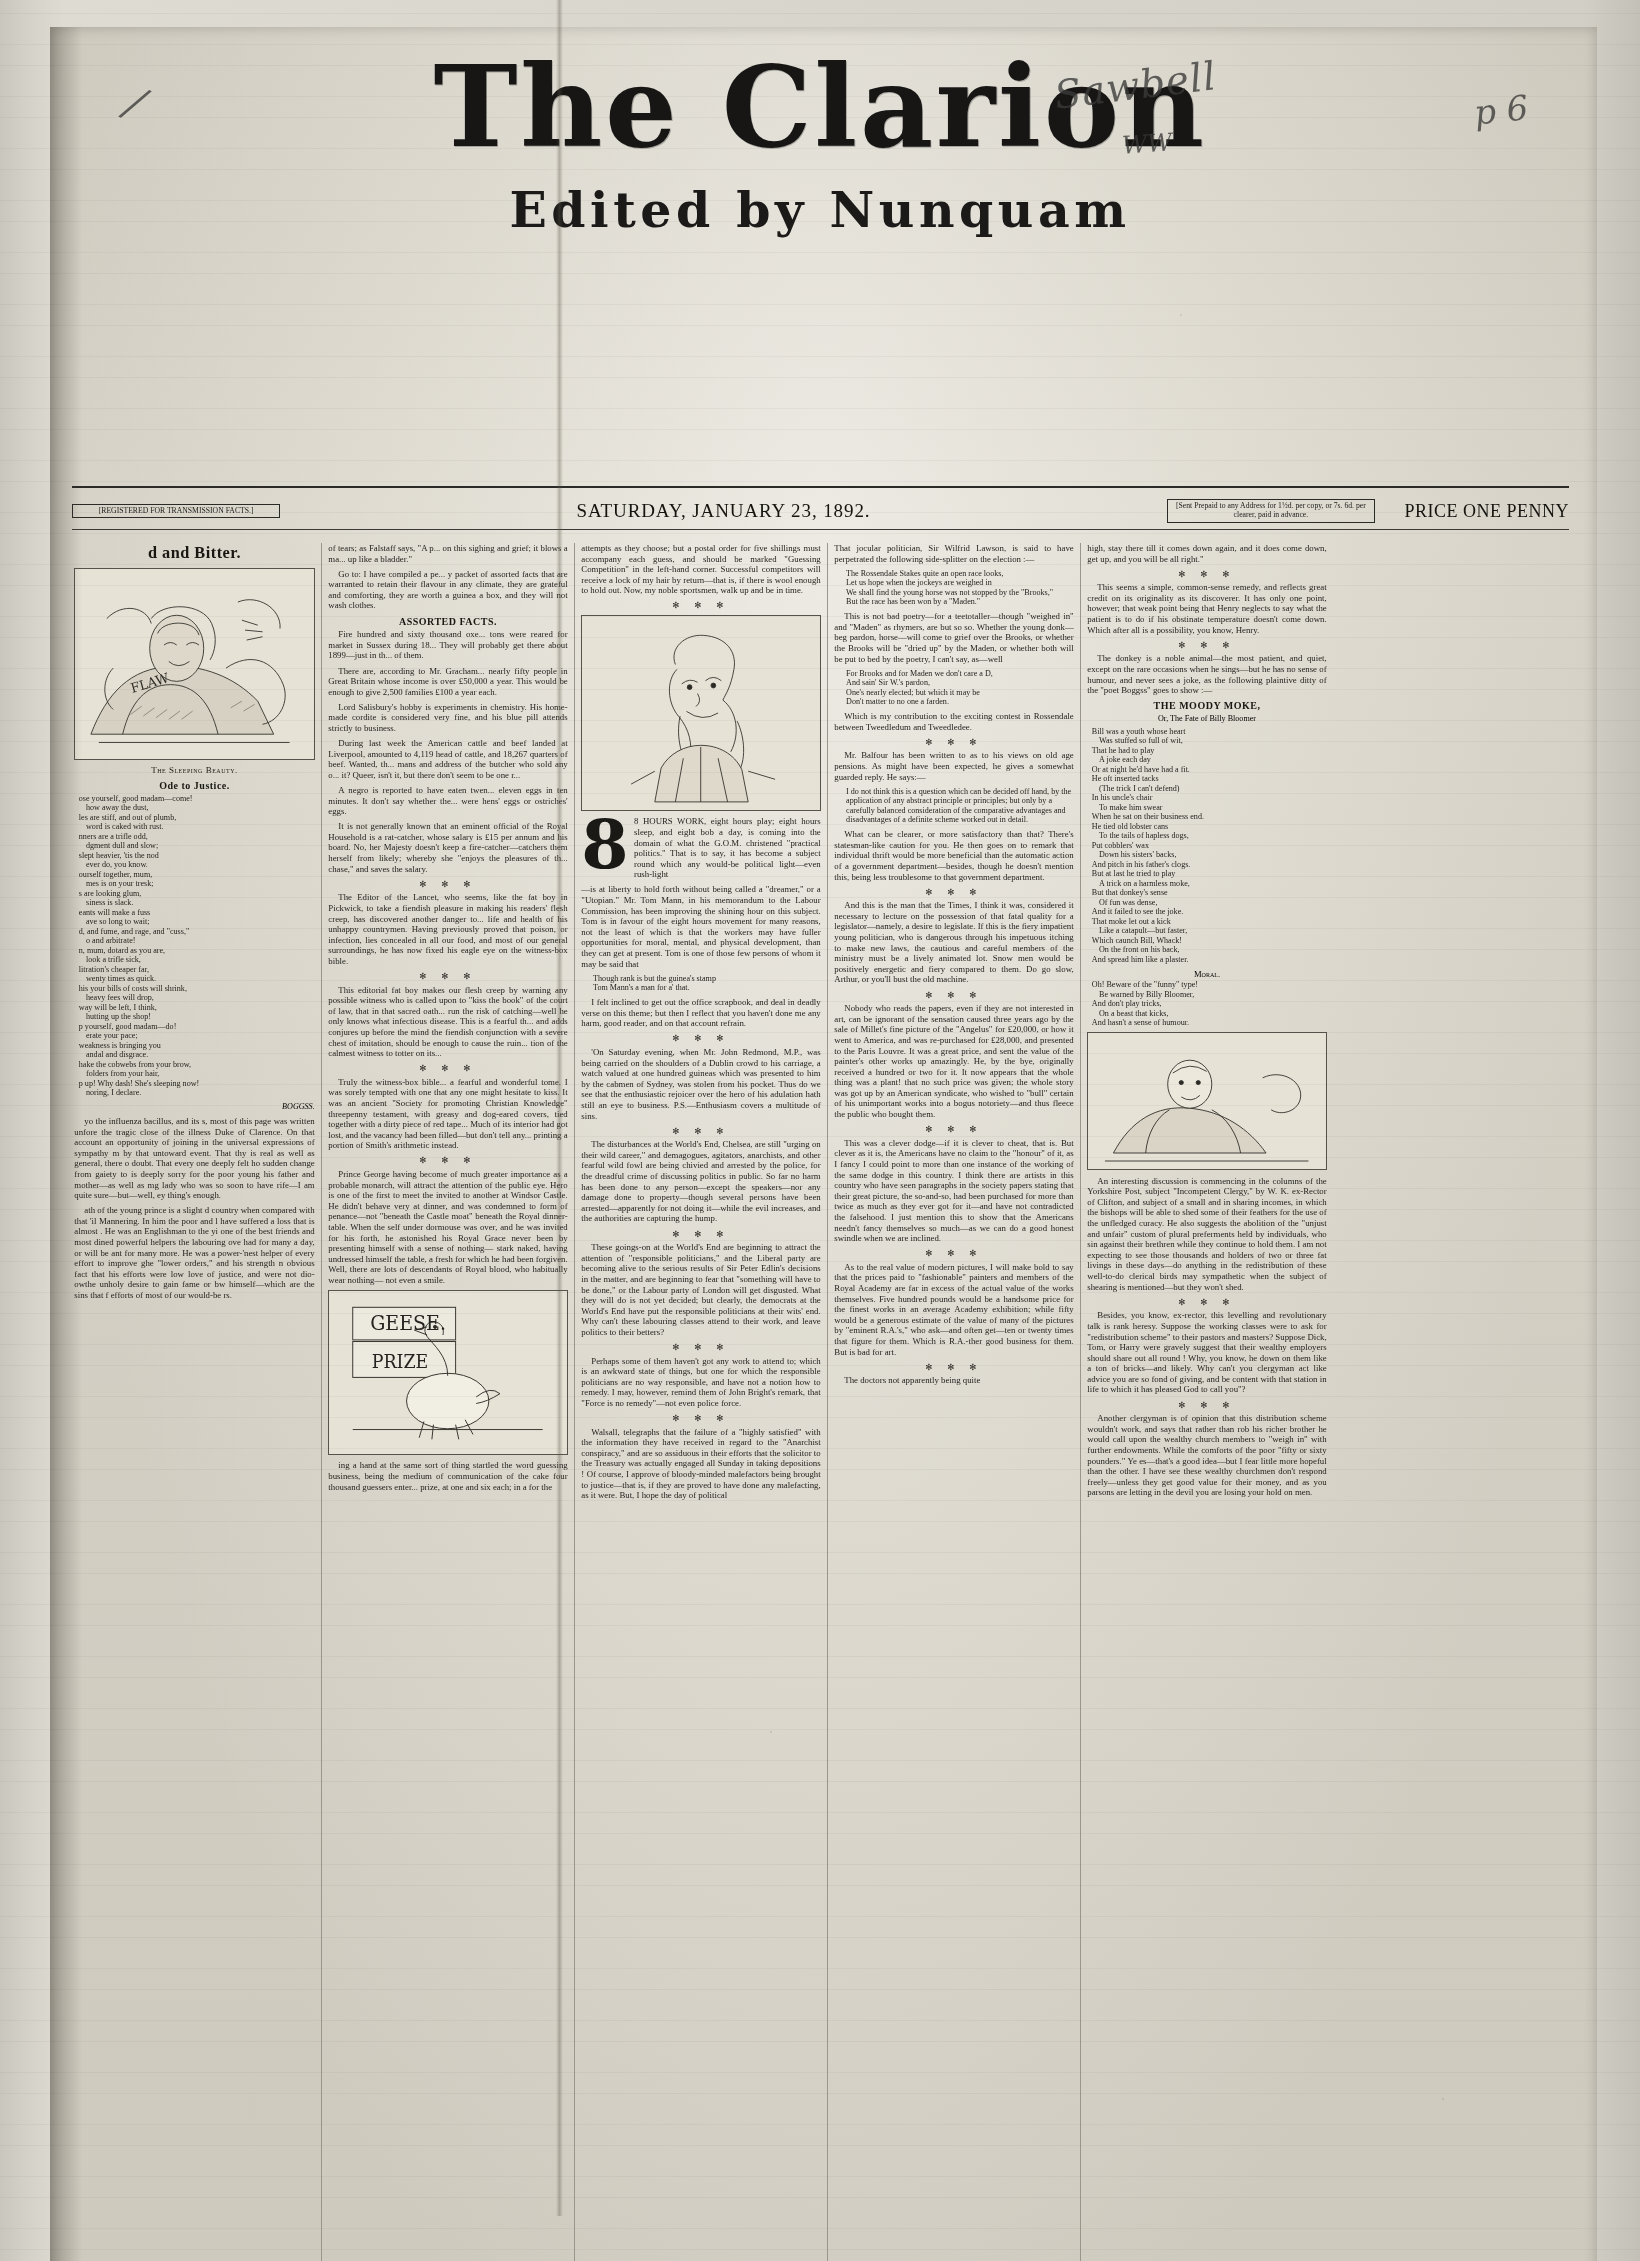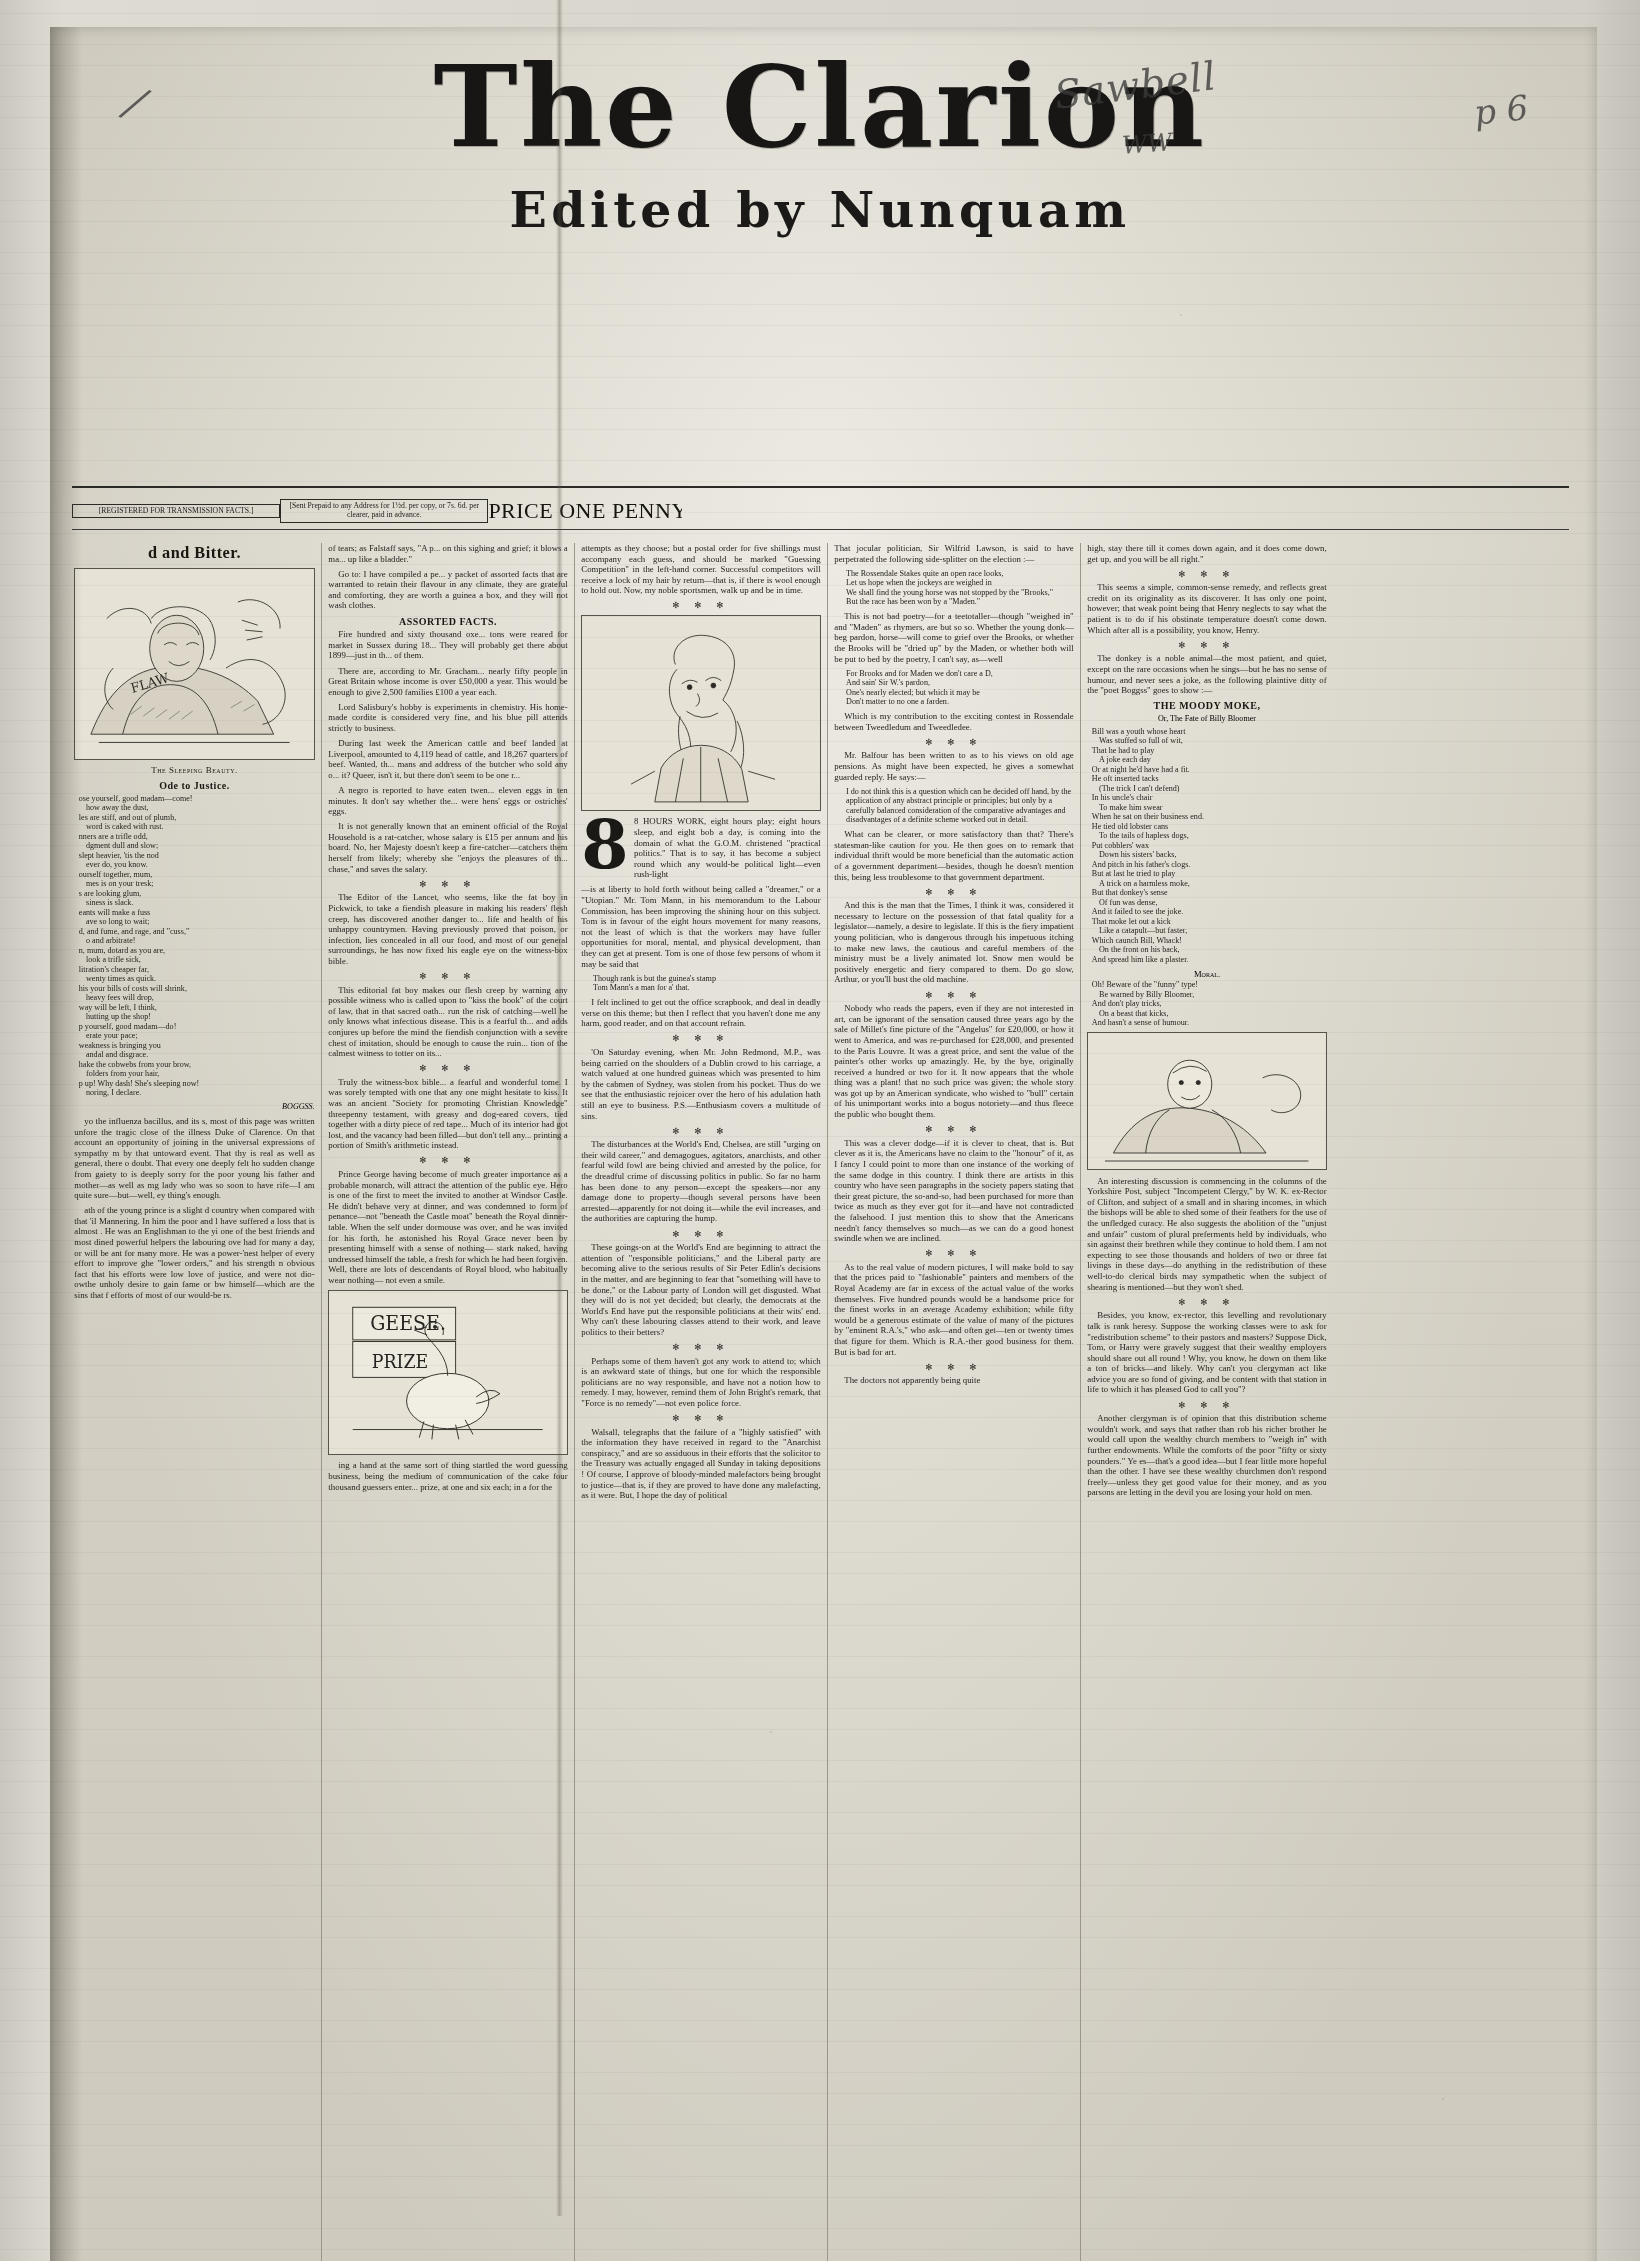--- a/index.html
+++ b/index.html
@@ -152,21 +152,21 @@
   }
   .dl-center {
     flex: 1;
     text-align: center;
     font-size: 19px;
     letter-spacing: 0.9px;
     color: #15140f;
     font-weight: normal;
   }
   .dl-price {
-    font-size: 22px;
+    font-size: 18px;
     letter-spacing: 0.5px;
     color: #15140f;
     width: 194px;
     text-align: right;
     white-space: nowrap;
     overflow: hidden;
   }
 
   
   .columns {
@@ -318,20 +318,21 @@
   <div class="masthead">
     <div class="masthead-title">The Clarion</div>
     <div class="masthead-sub">Edited by Nunquam</div>
   </div>
 
   <div class="rule-heavy" style="top:486px;"></div>
   <div class="rule-light" style="top:529px;"></div>
 
   <div class="dateline">
     <div class="dl-left">[REGISTERED FOR TRANSMISSION FACTS.]</div>
+    <div class="dl-center">SATURDAY, JANUARY 23, 1892.</div>
     <div class="dl-right">[Sent Prepaid to any Address for 1½d. per copy, or 7s. 6d. per clearer, paid in advance.</div>
     <div class="dl-price">PRICE ONE PENNY</div>
   </div>
 
   <div class="columns">
 
     <div class="col c1">
       <h2 class="head">d and Bitter.</h2>
 
       <div class="cut" style="height:190px;">

